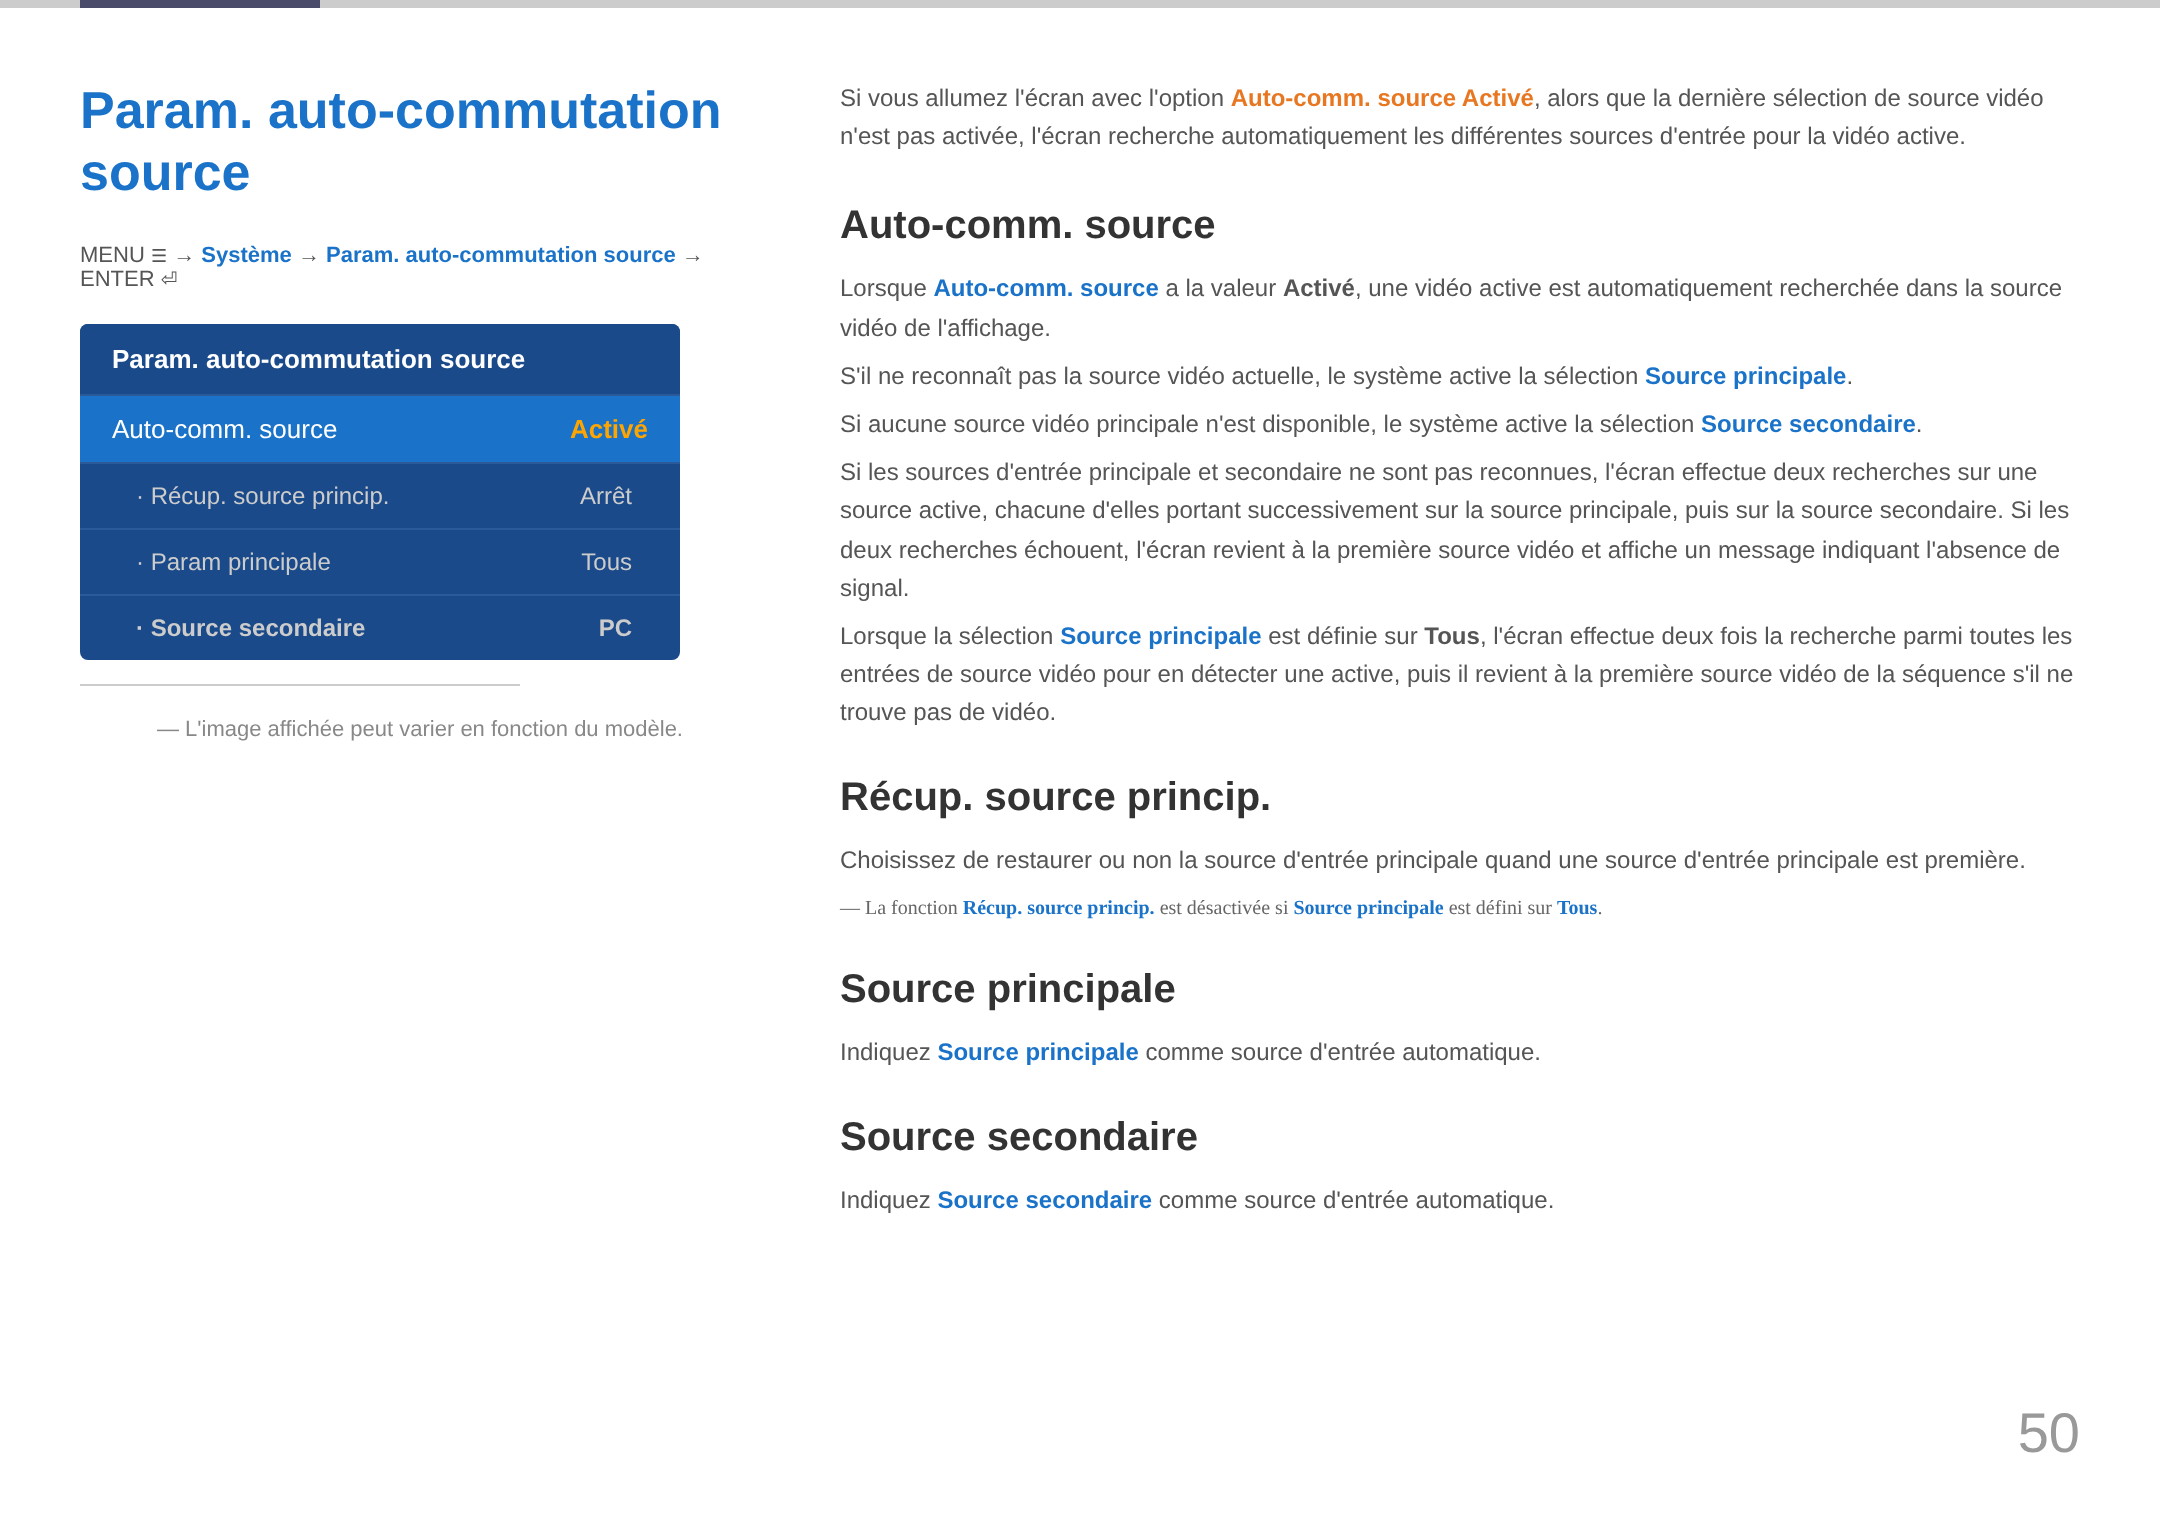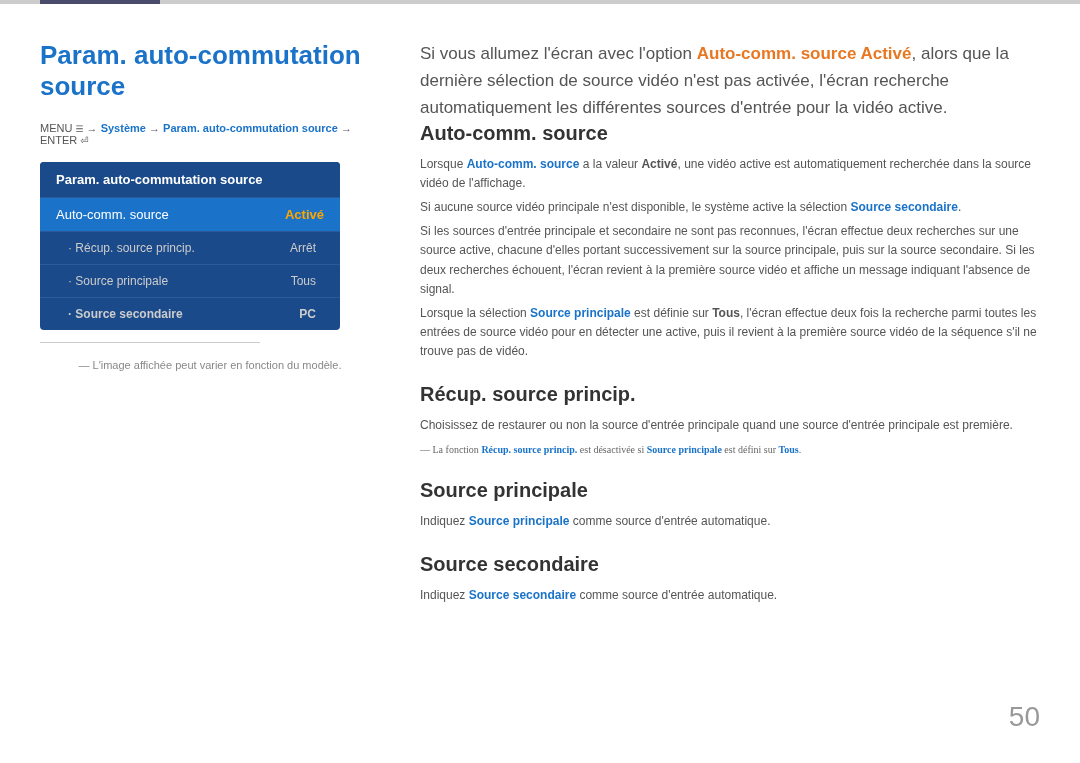--- a/index.html
+++ b/index.html
@@ -131,23 +131,24 @@
 
     
     .right-col {
       position: absolute;
       top: 40px;
       left: 420px;
       right: 40px;
     }
 
     .intro-text {
-      font-size: 17px;
+      font-size: 12px;
       color: #555;
       line-height: 1.6;
+      margin-bottom: 24px;
     }
 
     .section-title {
       font-size: 20px;
       font-weight: bold;
       color: #333;
       margin-bottom: 10px;
       margin-top: 0;
     }
 
@@ -210,21 +211,21 @@
     <div class="ui-row active">
       <span class="ui-row-label">Auto-comm. source</span>
       <span class="ui-row-value">Activé</span>
     </div>
 
     <div class="ui-sub-row">
       <span class="ui-sub-row-label">· Récup. source princip.</span>
       <span class="ui-sub-row-value">Arrêt</span>
     </div>
     <div class="ui-sub-row">
-      <span class="ui-sub-row-label">· Source principale</span>
+      <span class="ui-sub-row-label">· Param principale</span>
       <span class="ui-sub-row-value">Tous</span>
     </div>
     <div class="ui-sub-row">
       <span class="ui-sub-row-label">· Source secondaire</span>
       <span class="ui-sub-row-value">PC</span>
     </div>
   </div>
 
   <hr class="divider-line">
   <p class="image-note">L'image affichée peut varier en fonction du modèle.</p>
@@ -233,20 +234,21 @@
 <div class="right-col">
 
   <p class="intro-text">
     Si vous allumez l'écran avec l'option <span class="highlight-orange">Auto-comm. source Activé</span>, alors que la dernière sélection de source vidéo n'est pas activée, l'écran recherche automatiquement les différentes sources d'entrée pour la vidéo active.
   </p>
 
   <div class="section">
     <h2 class="section-title">Auto-comm. source</h2>
     <div class="section-body">
       <p>Lorsque <span class="highlight-blue">Auto-comm. source</span> a la valeur <span class="bold-text">Activé</span>, une vidéo active est automatiquement recherchée dans la source vidéo de l'affichage.</p>
+      <p>S'il ne reconnaît pas la source vidéo actuelle, le système active la sélection <span class="highlight-blue">Source principale</span>.</p>
       <p>Si aucune source vidéo principale n'est disponible, le système active la sélection <span class="highlight-blue">Source secondaire</span>.</p>
       <p>Si les sources d'entrée principale et secondaire ne sont pas reconnues, l'écran effectue deux recherches sur une source active, chacune d'elles portant successivement sur la source principale, puis sur la source secondaire. Si les deux recherches échouent, l'écran revient à la première source vidéo et affiche un message indiquant l'absence de signal.</p>
       <p>Lorsque la sélection <span class="highlight-blue">Source principale</span> est définie sur <span class="bold-text">Tous</span>, l'écran effectue deux fois la recherche parmi toutes les entrées de source vidéo pour en détecter une active, puis il revient à la première source vidéo de la séquence s'il ne trouve pas de vidéo.</p>
     </div>
   </div>
 
   <div class="section">
     <h2 class="section-title">Récup. source princip.</h2>
     <div class="section-body">
       <p>Choisissez de restaurer ou non la source d'entrée principale quand une source d'entrée principale est première.</p>

